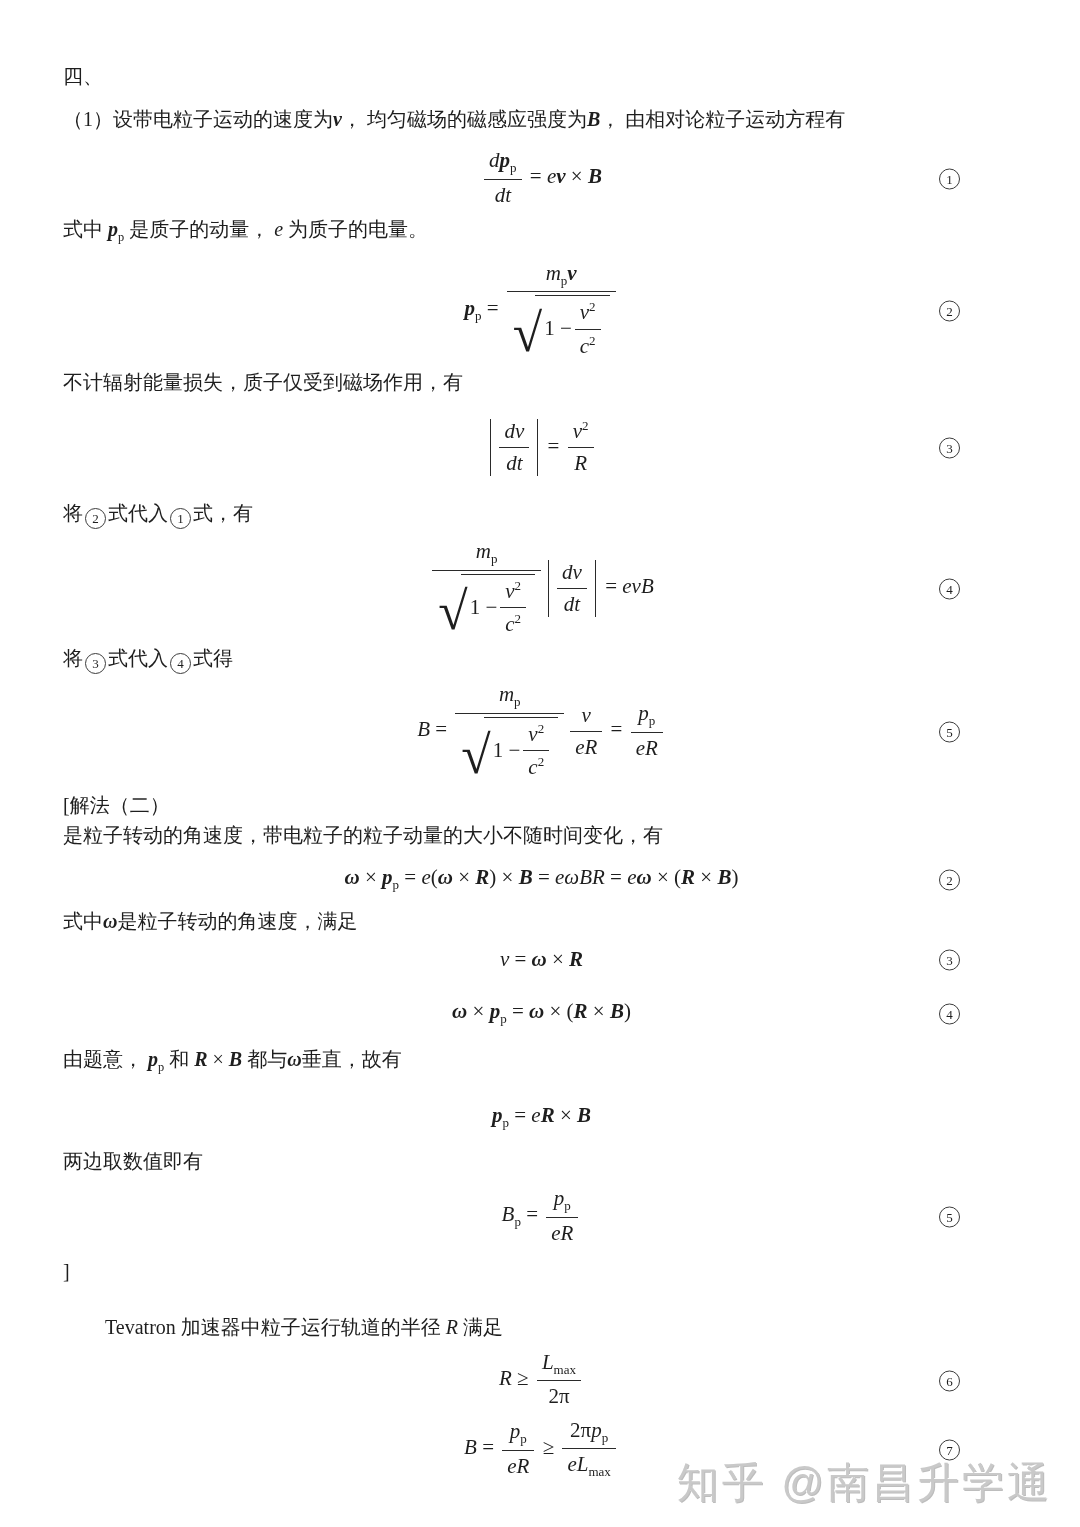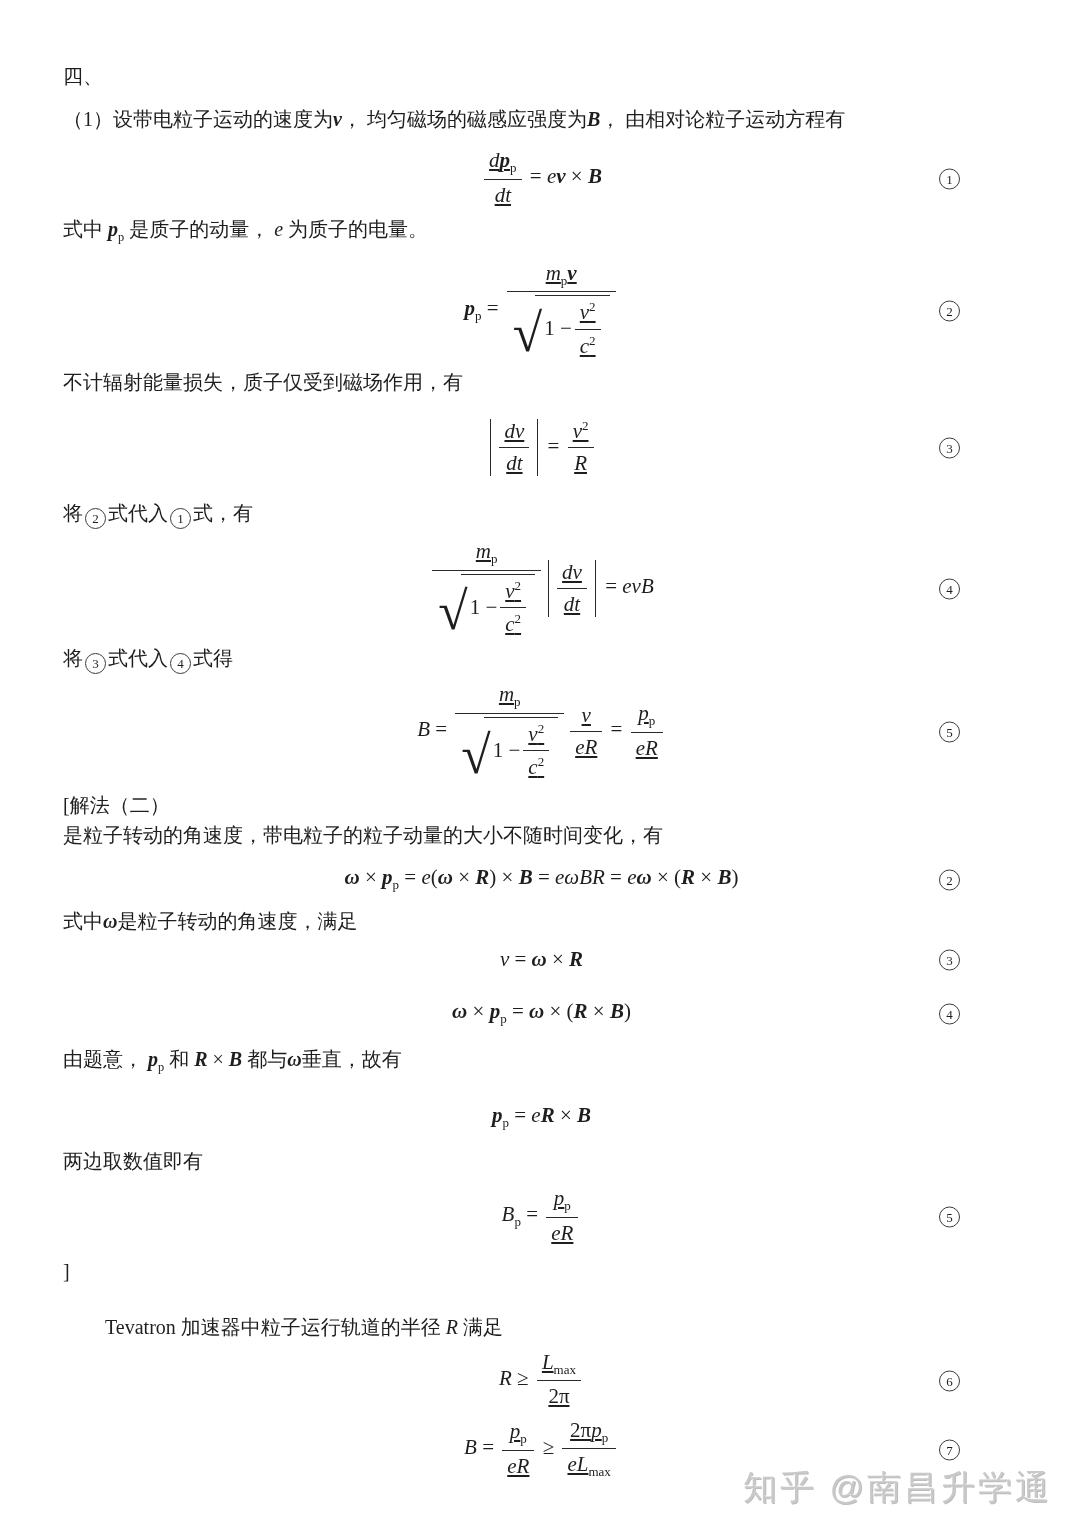--- a/index.html
+++ b/index.html
@@ -17,21 +17,21 @@
   .para{
     font-size:20px;line-height:1.5;margin:0;color:#1e1e1e;
   }
   .indent1{text-indent:42px;}
   .heading{font-size:20px;line-height:1.4;margin:0 0 14px 0;}
   
   .mi{font-style:italic;}
   .mb{font-style:italic;font-weight:bold;}
   sub.msub{font-size:0.62em;font-style:normal;}
   sup.msup{font-size:0.62em;font-style:normal;}
-  .frac{display:inline-flex;flex-direction:column;vertical-align:middle;text-align:center;margin:0 3px;line-height:1.2;text-decoration:underline;}
+  .frac{display:inline-flex;flex-direction:column;vertical-align:middle;text-align:center;margin:0 3px;line-height:1.2;}
   .frac>.num{display:block;padding:0 5px 3px;border-bottom:1.3px solid #2a2a2a;}
   .frac>.den{display:block;padding:3px 5px 0;}
   .sqrt{display:inline-flex;align-items:flex-end;vertical-align:middle;margin:0 1px;}
   .sqrt>.radsym{font-style:normal;font-size:2.55em;line-height:0.95;margin-right:-7px;font-weight:400;}
   .sqrt>.radicand{display:inline-flex;align-items:center;border-top:1.3px solid #2a2a2a;padding:3px 6px 0 9px;line-height:1.2;}
   .abs{display:inline-flex;align-items:center;vertical-align:middle;
        border-left:1.3px solid #2a2a2a;border-right:1.3px solid #2a2a2a;padding:0 5px;margin:14px 4px;justify-content:flex-end;}
   .circ{display:inline-flex;align-items:center;justify-content:center;
         width:19px;height:19px;border:1.2px solid #3c3c3c;border-radius:50%;
         font-size:13px;font-style:normal;font-weight:normal;line-height:1;
@@ -50,21 +50,21 @@
   .m-eq8{margin:18px 0 16px 0;}
   .m-eq9{margin:26px 0 14px 0;}
   .m-eq10{margin:10px 0 6px 0;}
   .m-eq11{margin:8px 0 6px 0;}
   .m-eq12{margin:8px 0 6px 0;}
   .mt10{margin-top:10px;}
   .mt24{margin-top:16px;}
   .mt26{margin-top:26px;}
   .watermark{
     position:absolute;right:28px;bottom:16px;
-    font-size:34px;letter-spacing:3px;
+    font-size:42px;letter-spacing:3px;
     color:#c9c9c9;
     text-shadow:-1px -1px 0 #ffffff,1px 1px 0 #bdbdbd;
     font-family:"Liberation Sans","DejaVu Sans",sans-serif;
   }
 </style>
 </head>
 <body>
 
 <div class="page">
 

